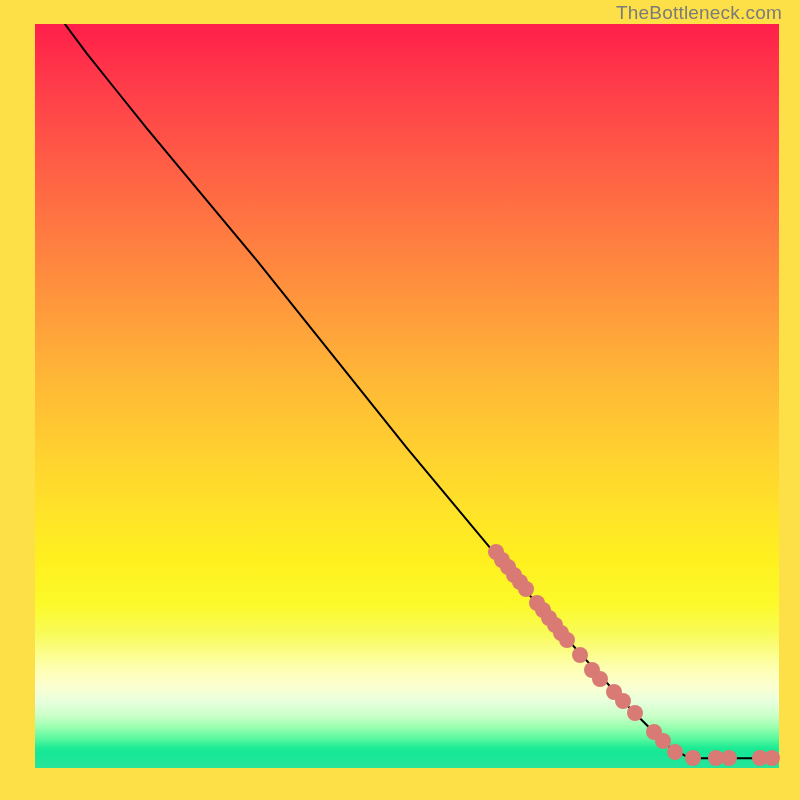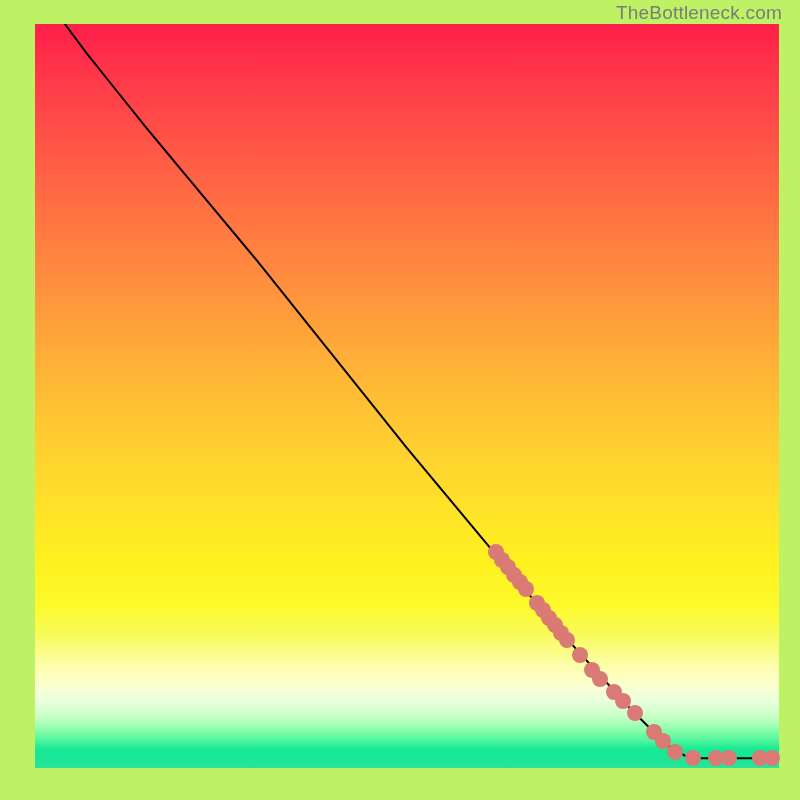--- a/index.html
+++ b/index.html
@@ -7,21 +7,21 @@
     padding: 0;
     width: 800px;
     height: 800px;
     background: #000;
     overflow: hidden;
   }
   .stage {
     position: relative;
     width: 800px;
     height: 800px;
-    background: #bef264;
+    background: #fde047;
     text-align: center;
   }
   .plot {
     position: absolute;
     left: 35px;
     top: 24px;
     width: 744px;
     height: 744px;
     background: linear-gradient(to bottom,
       #ff1f49 0%,

